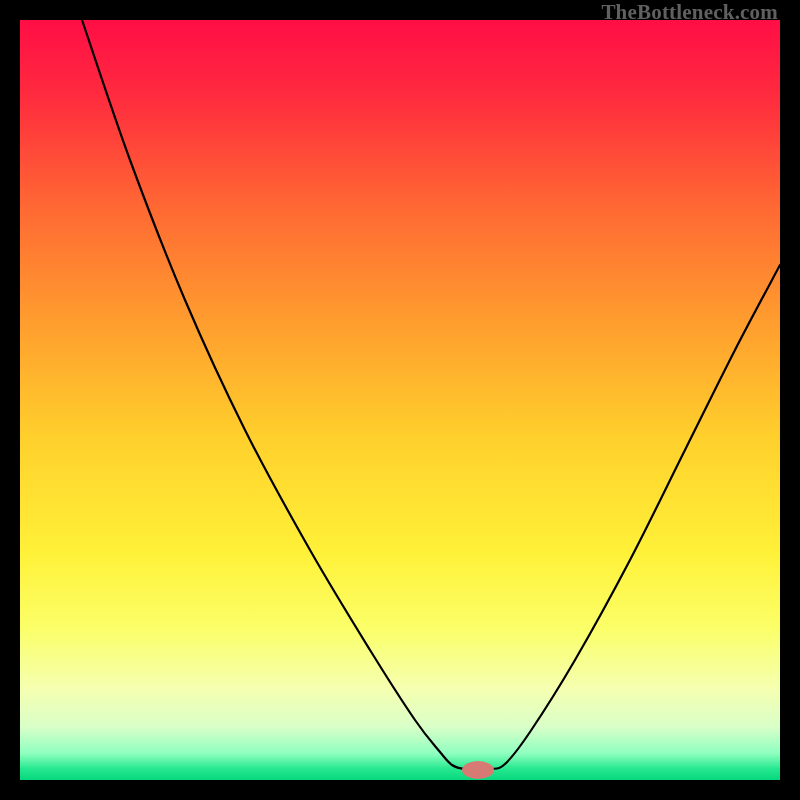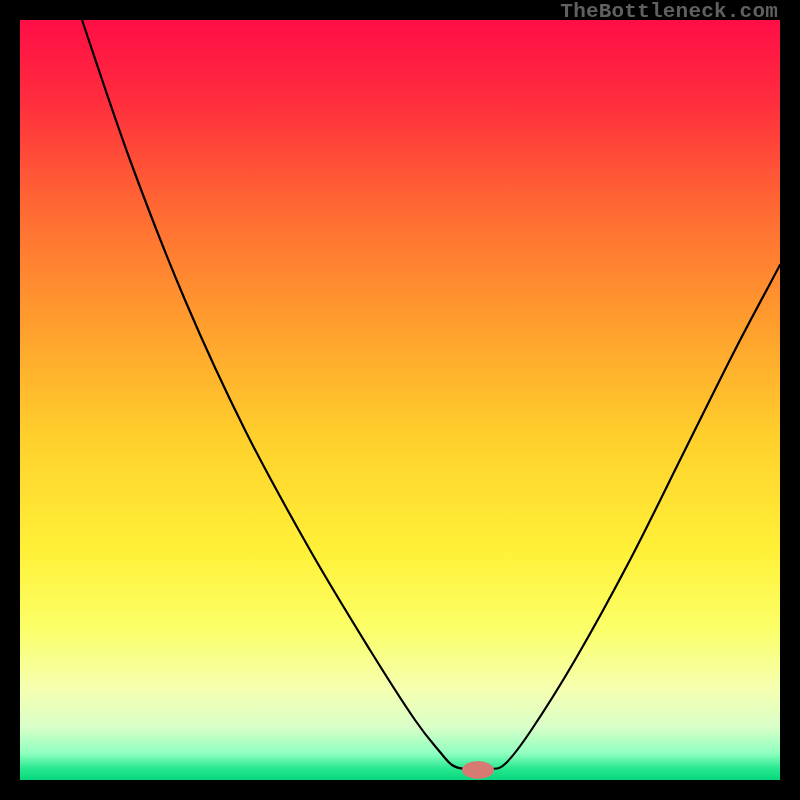--- a/index.html
+++ b/index.html
@@ -15,21 +15,21 @@
     left: 20px;
     top: 20px;
     width: 760px;
     height: 760px;
     background: #000;
   }
   .attribution {
     position: absolute;
     top: 0px;
     right: 22px;
-    font-family: Liberation Mono, monospace;
+    font-family: Liberation Serif, serif;
     font-size: 21px;
     font-weight: 600;
     color: #606060;
     letter-spacing: 0.2px;
   }
   svg {
     position: absolute;
     left: 20px;
     top: 20px;
   }

